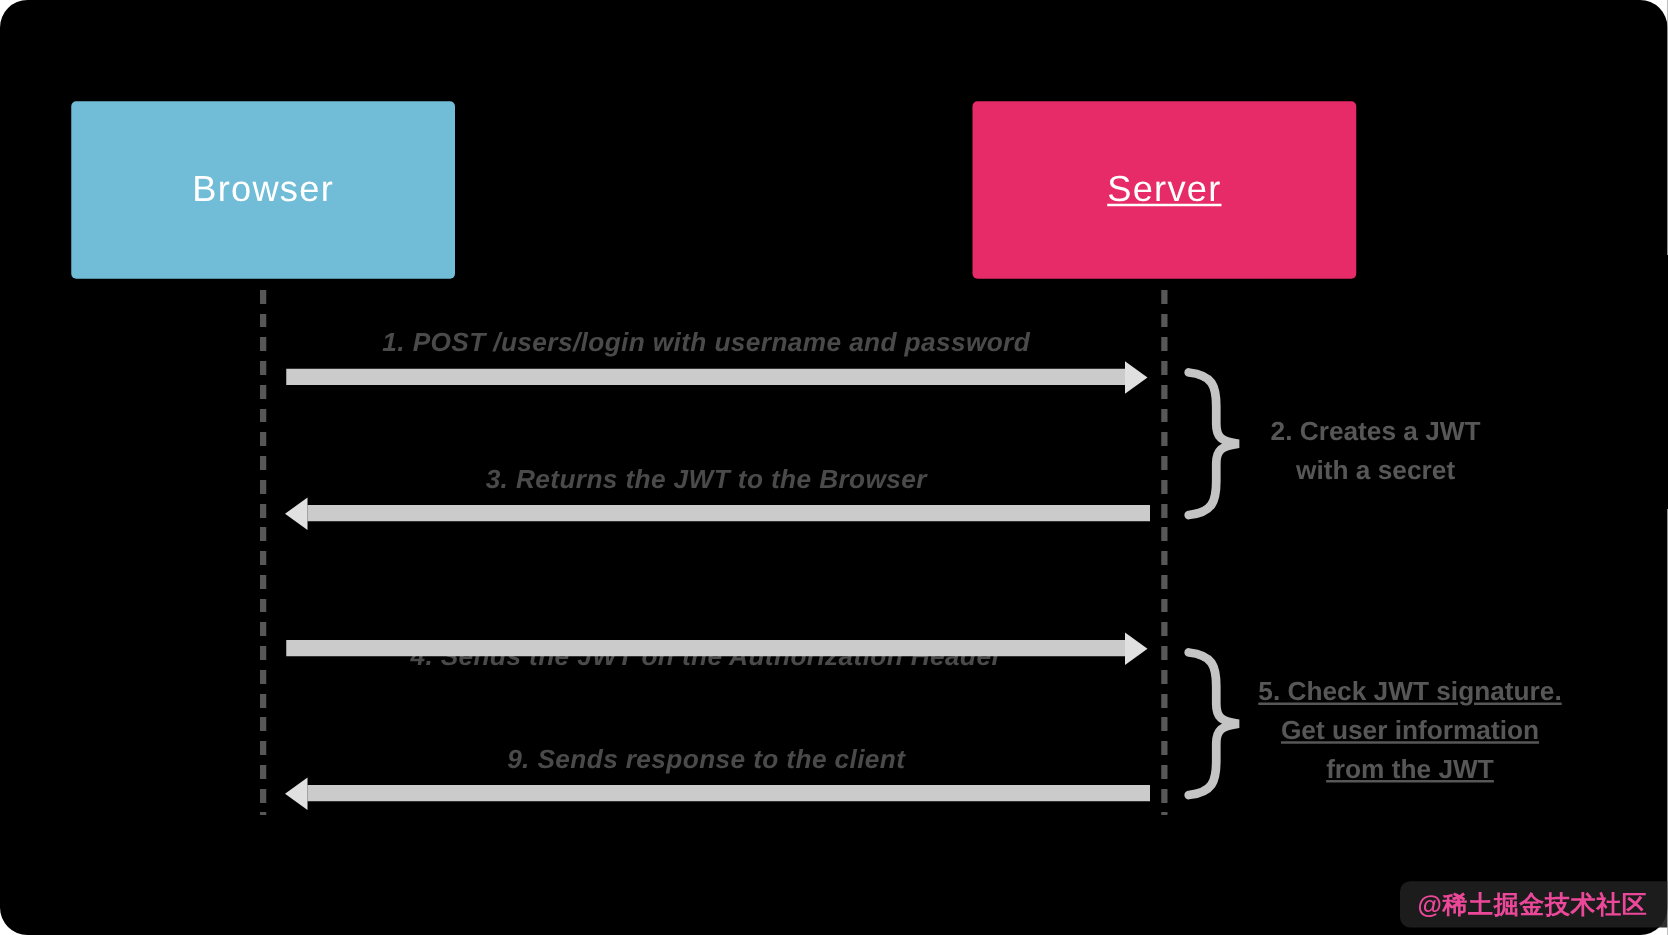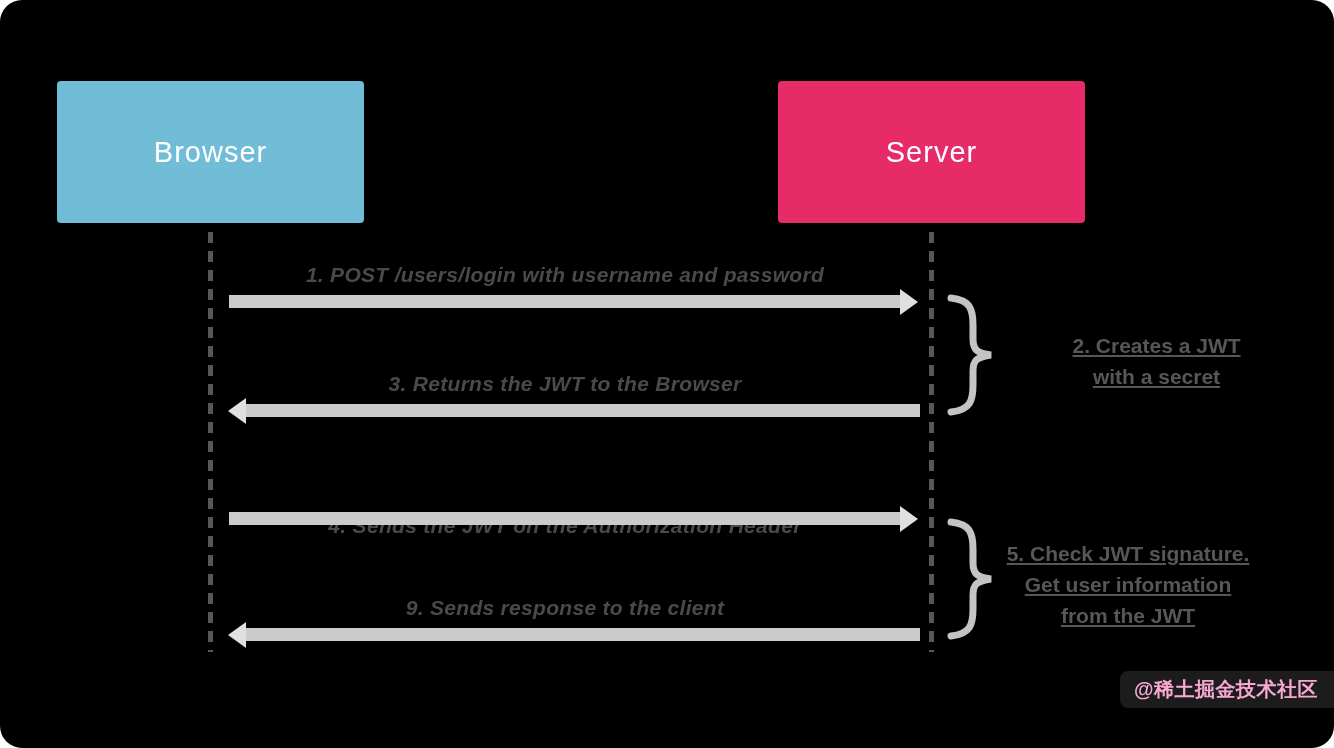--- a/index.html
+++ b/index.html
@@ -4,21 +4,21 @@
 <style>
   html,body{margin:0;padding:0;background:#ffffff;}
   .stage{position:relative;width:1334px;height:748px;font-family:"Liberation Sans",sans-serif;}
   .canvas{position:absolute;left:0;top:0;width:1334px;height:748px;background:#000;border-radius:22px;}
 
   
   .actor{position:absolute;top:81px;width:307px;height:142px;border-radius:4px;
          display:flex;align-items:center;justify-content:center;
          color:#ffffff;font-size:29px;font-weight:400;letter-spacing:1px;}
   .actor.browser{left:57px;background:#71bcd6;}
-  .actor.server{left:778px;background:#e72a68;}
+  .actor.server{left:778px;background:#e72a68;text-decoration:underline;}
 
   
   .lifeline{position:absolute;top:232px;width:5px;height:420px;
     background:repeating-linear-gradient(to bottom,#575757 0 11px,transparent 11px 19px);}
   .lifeline.browser-line{left:208px;}
   .lifeline.server-line{left:929px;}
 
   
   .msg{position:absolute;left:0;top:0;}
   .msg .label{position:absolute;left:229px;width:672px;text-align:center;
@@ -31,27 +31,27 @@
   .m1 .label{top:263px;} .m1 .bar{left:229px;top:295px;width:672px;} .m1 .head{left:900px;top:289px;}
   .m2 .label{top:372px;} .m2 .bar{left:246px;top:404px;width:674px;} .m2 .head{left:228px;top:398px;}
   .m3 .label{top:480px;margin-top:34px;} .m3 .bar{left:229px;top:512px;width:672px;} .m3 .head{left:900px;top:506px;}
   .m4 .label{top:596px;} .m4 .bar{left:246px;top:628px;width:674px;} .m4 .head{left:228px;top:622px;}
 
   
   .brace{position:absolute;left:946px;width:50px;height:124px;color:#c4c4c4;}
   .brace.b1{top:293px;} .brace.b2{top:517px;}
   .note{position:absolute;color:#575757;font-size:21px;font-weight:700;
         text-align:center;line-height:31px;white-space:nowrap;}
-  .note.n1{left:1054px;top:330px;width:205px;text-decoration:underline;}
+  .note.n1{left:998px;top:330px;width:205px;}
   .note.n2{left:988px;top:538px;width:280px;text-decoration:underline;}
 
   
-  .watermark{position:absolute;right:0;top:671px;height:37px;padding:0 16px 0 14px;
+  .watermark{position:absolute;right:0;top:705px;height:37px;padding:0 16px 0 14px;
     display:flex;align-items:center;background:rgba(30,30,30,.92);
-    border-radius:8px 0 0 8px;color:#f9a8d4;font-size:20px;font-weight:700;letter-spacing:.5px;}
+    border-radius:8px 0 0 8px;color:#ec4899;font-size:20px;font-weight:700;letter-spacing:.5px;}
 </style>
 </head>
 <body>
 
 <div class="stage">
   <div class="canvas" style="background: rgb(0, 0, 0);"></div>
 
   <div class="actor browser" style="background: rgb(113, 188, 214); text-align: right;">
     <span>Browser</span>
   </div>

